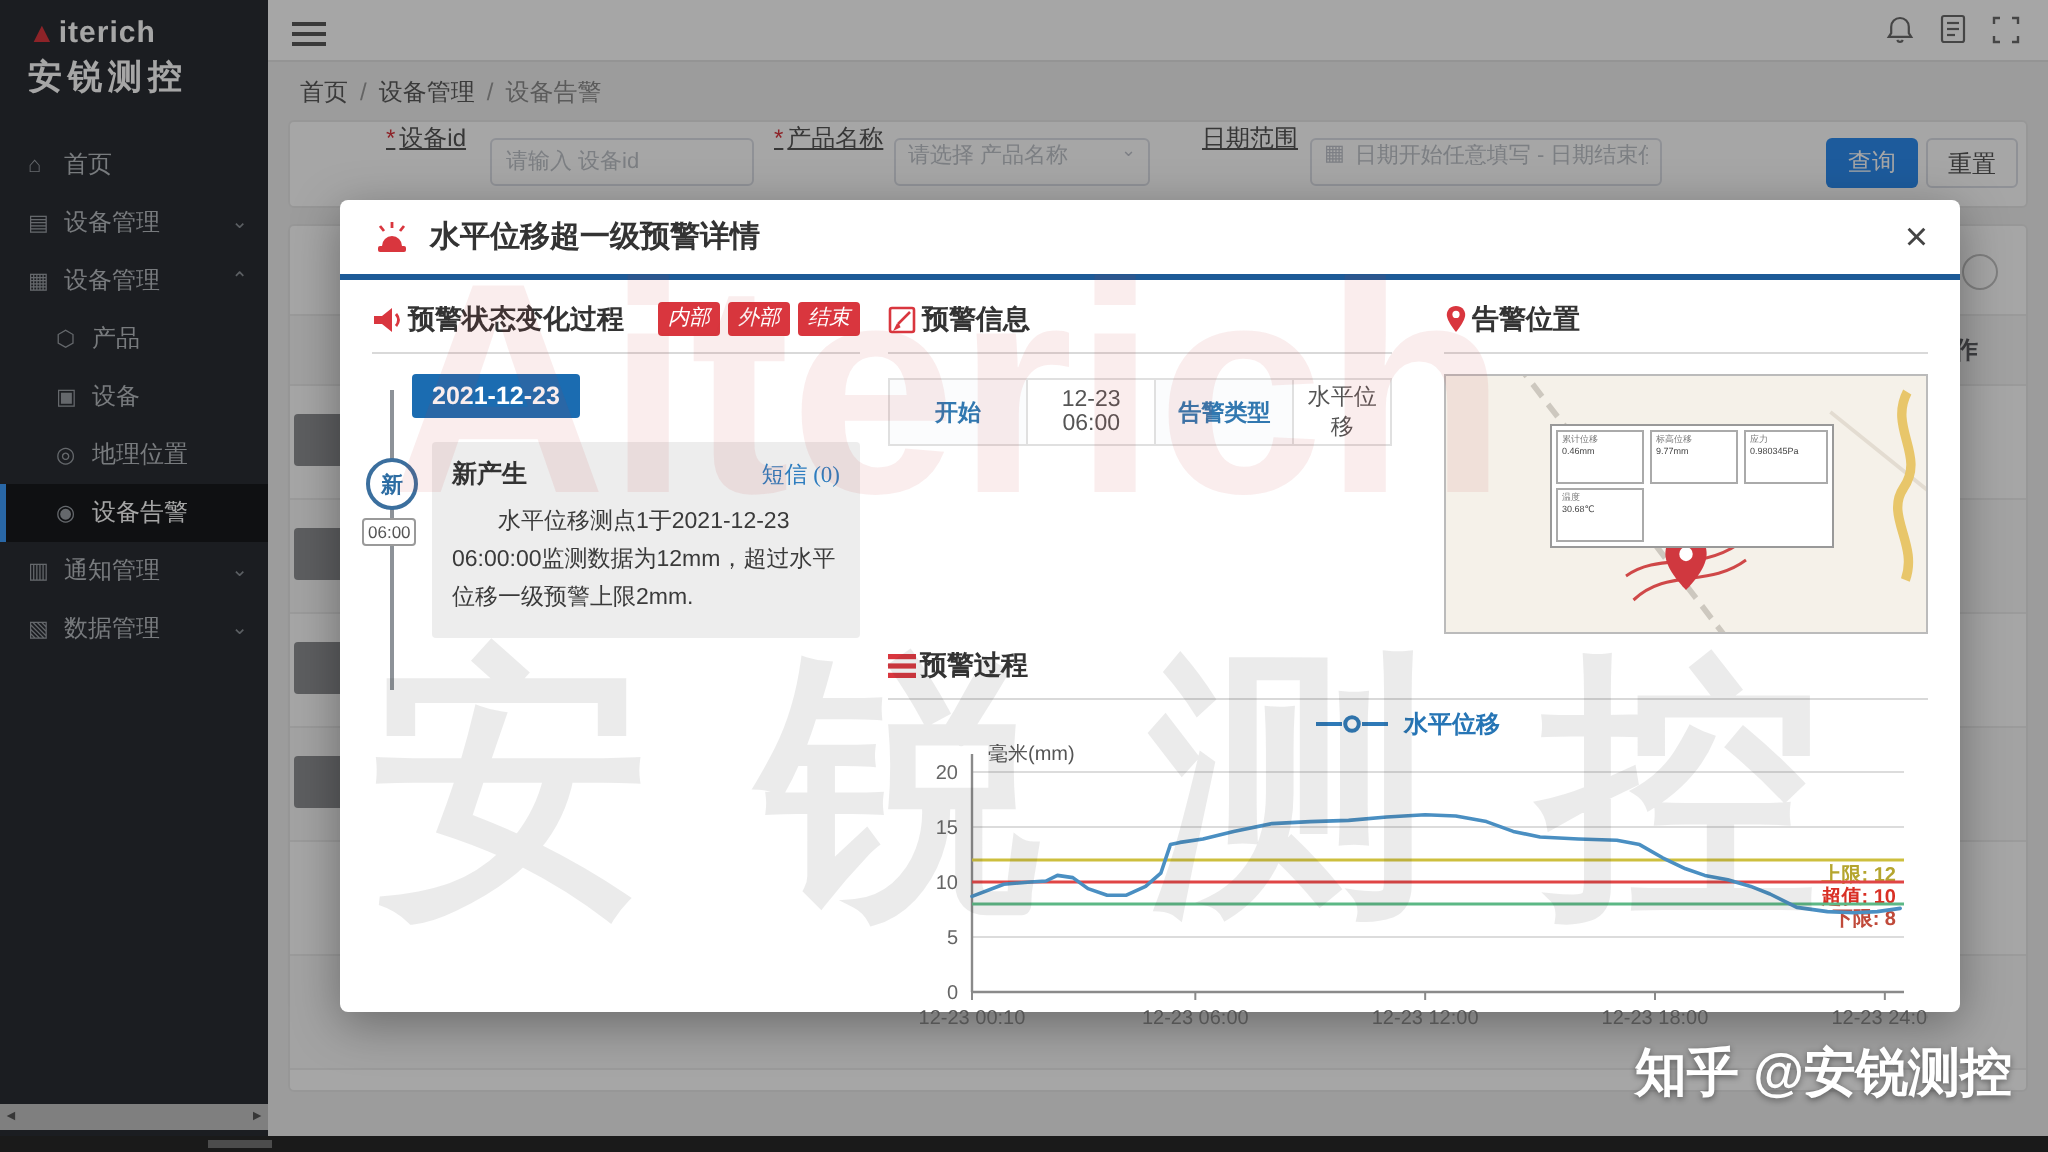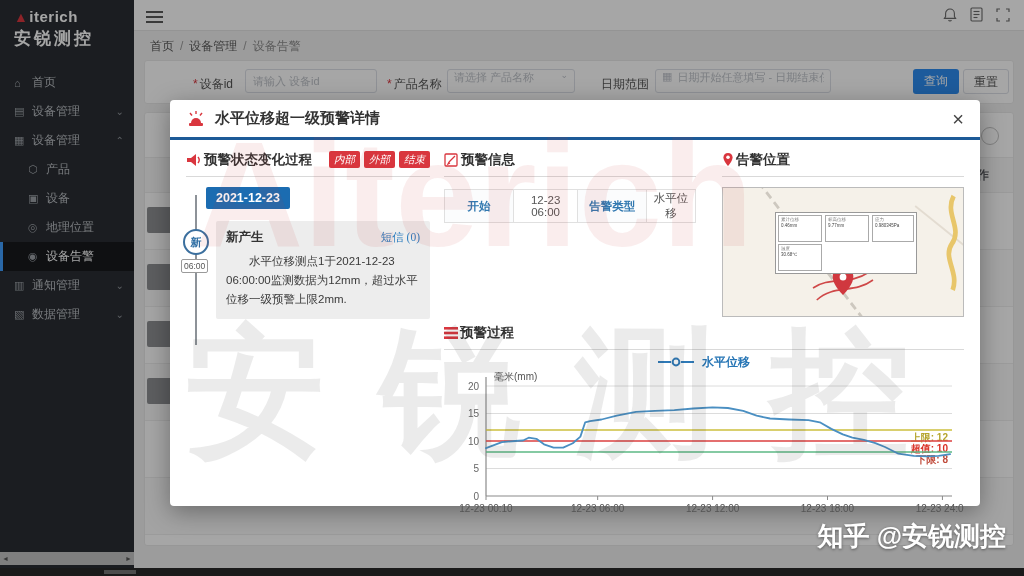--- a/index.html
+++ b/index.html
@@ -30,21 +30,21 @@
   #main{position:absolute;left:134px;top:0;right:0;height:568px;background:#f0f0f0;z-index:1;}
   #topbar{position:absolute;left:0;top:0;right:0;height:30px;background:#fff;border-bottom:1px solid #e4e4e4;}
   .burger{position:absolute;left:12px;top:8px;width:17px;}
   .burger i{display:block;height:2px;background:#5a5a5a;margin:3px 0;}
   .top-icons{position:absolute;right:14px;top:7px;display:flex;gap:13px;align-items:center;}
   #crumbs{position:absolute;left:16px;top:38px;font-size:12px;color:#5a5a5a;}
   #crumbs .sep{color:#9a9a9a;margin:0 6px;}
   #crumbs .last{color:#8c8c8c;}
   .card{position:absolute;background:#fff;border:1px solid #e9e9e9;border-radius:3px;}
   #filter-card{left:10px;right:10px;top:60px;height:42px;}
-  .flabel{position:absolute;top:15px;font-size:12px;color:#555;}
+  .flabel{position:absolute;top:0;font-size:12px;color:#555;text-decoration:underline;}
   .flabel .ast{color:#d9363e;margin-right:2px;}
   .finput{position:absolute;top:8px;height:24px;border:1px solid #dcdfe6;border-radius:3px;
           background:#fff;box-sizing:border-box;font-size:11px;color:#555;padding:0 7px;
           font-family:"Liberation Sans","DejaVu Sans",sans-serif;}
   .finput::placeholder{color:#bfc3c9;}
   .fwrap{position:absolute;top:8px;height:24px;border:1px solid #dcdfe6;border-radius:3px;background:#fff;
          box-sizing:border-box;display:flex;align-items:flex-start;padding:0 6px;}
   .fwrap .ph{font-size:11px;color:#bfc3c9;white-space:nowrap;overflow:hidden;}
   .fwrap .dec{color:#c0c4cc;font-size:11px;margin-right:5px;}
   .btn{position:absolute;top:8px;height:25px;border-radius:3px;font-size:12px;line-height:25px;

